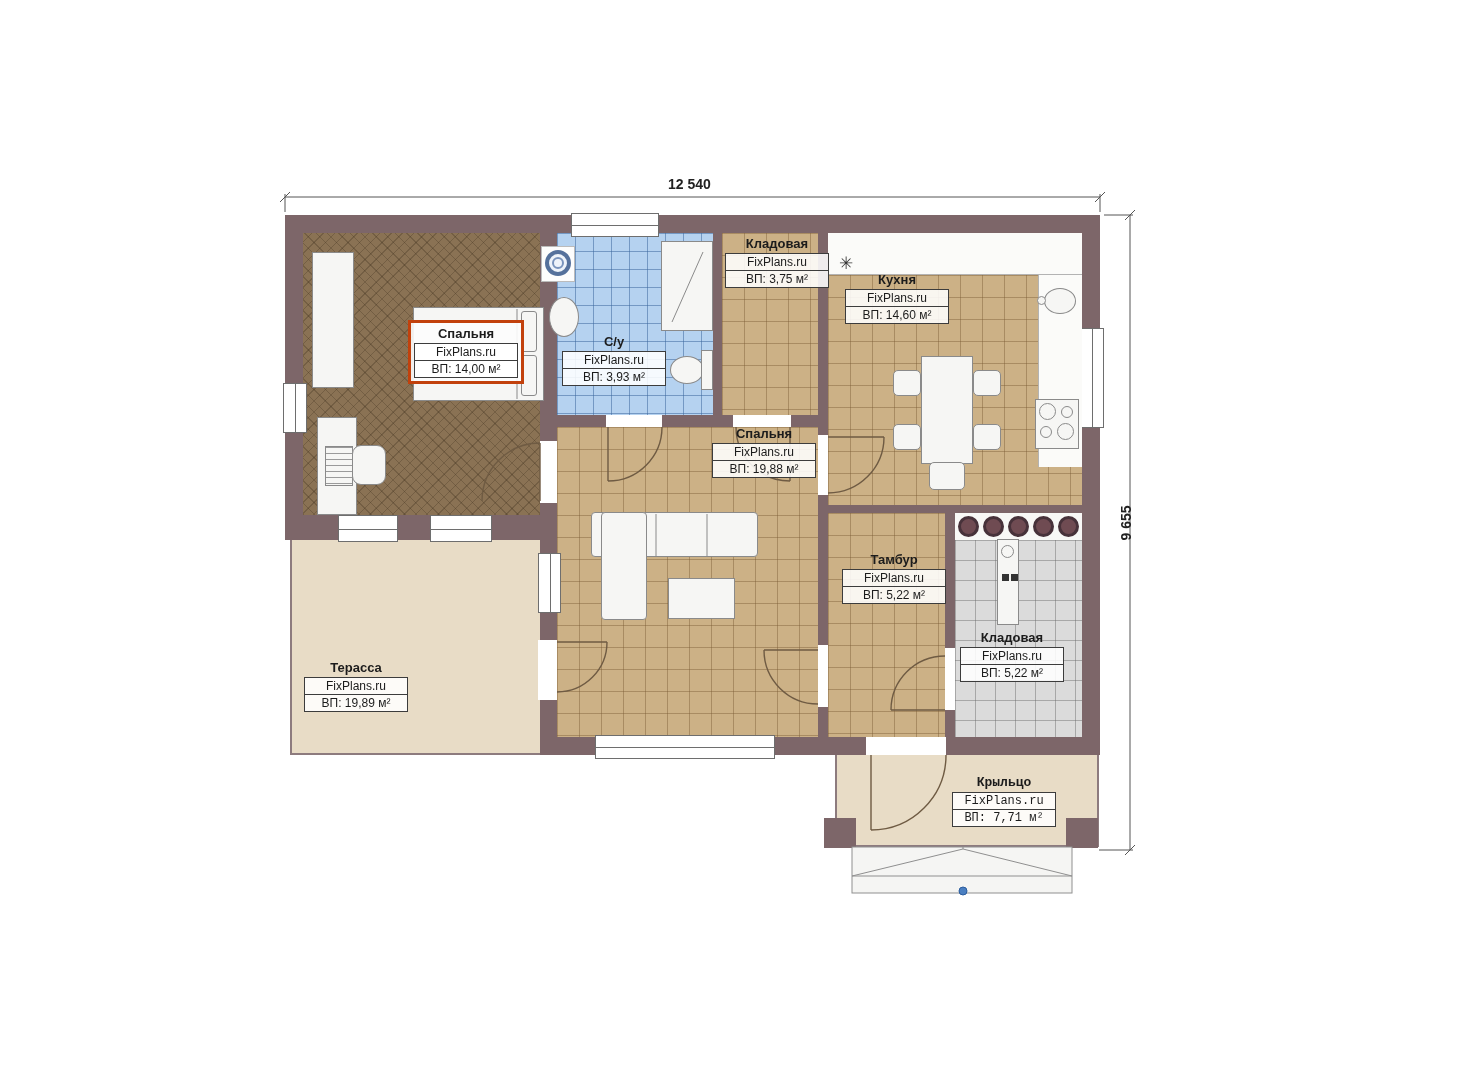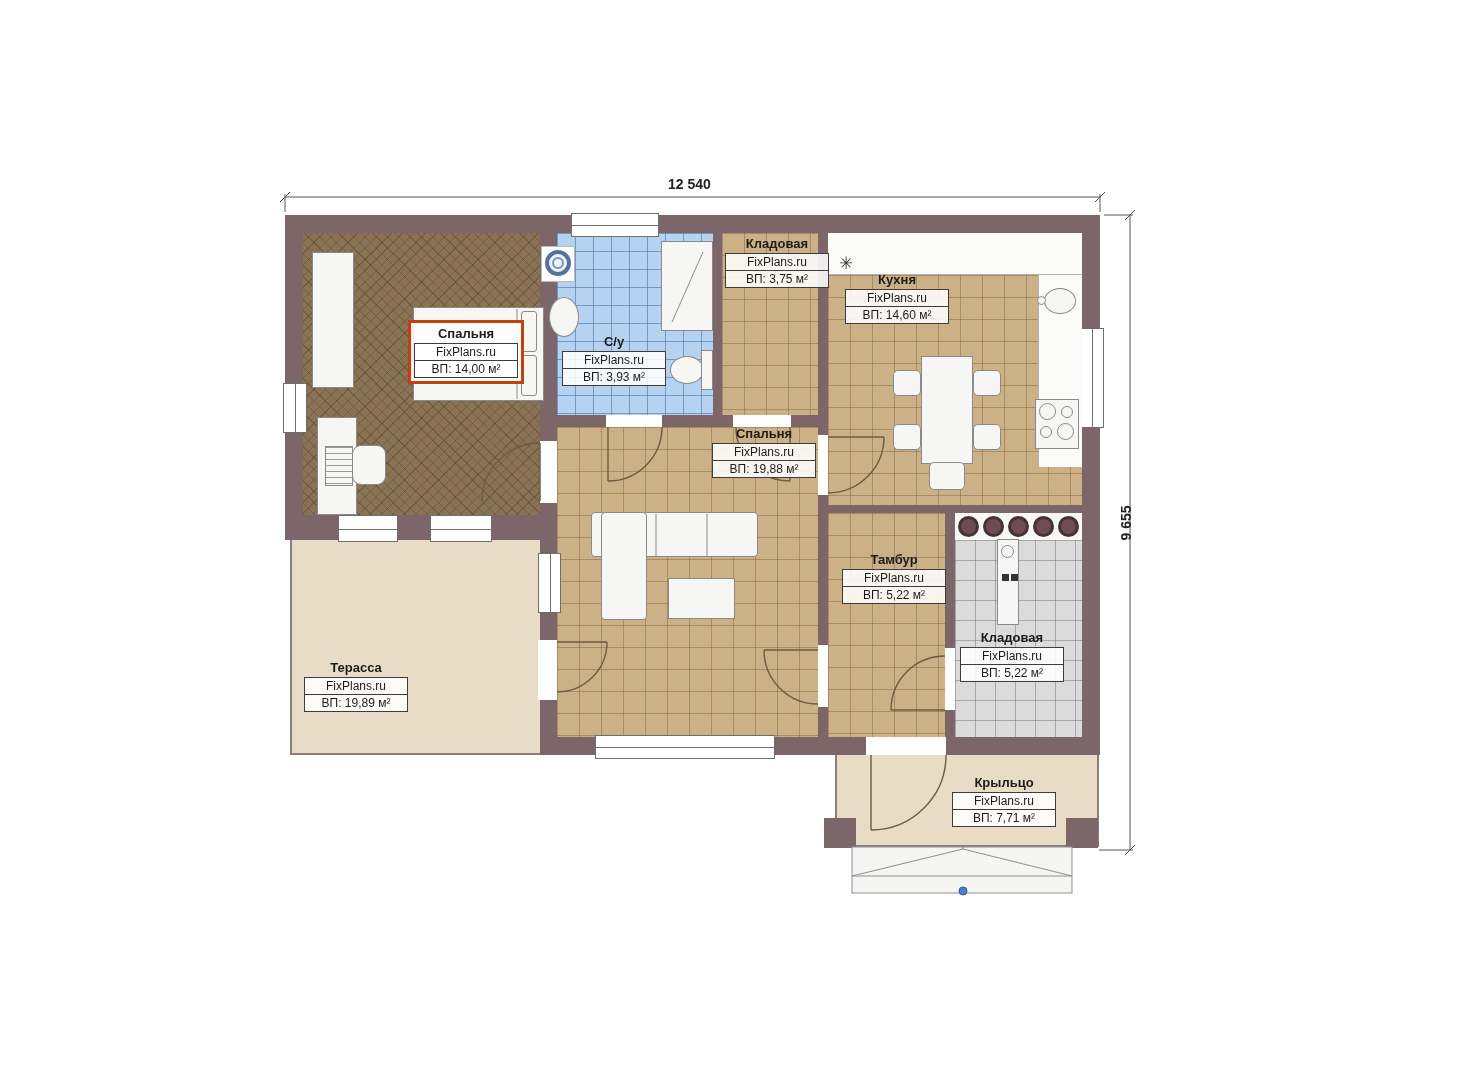--- a/index.html
+++ b/index.html
@@ -234,21 +234,21 @@
       <div class="lbl-row">ВП: 5,22 м²</div>
     </div>
   </div>
   <div class="abs room-label" style="left:304px;top:660px;">
     <div class="lbl-name">Терасса</div>
     <div class="lbl-rows">
       <div class="lbl-row">FixPlans.ru</div>
       <div class="lbl-row">ВП: 19,89 м²</div>
     </div>
   </div>
-  <div class="abs room-label" style="left:952px;top:775px;">
+  <div class="abs room-label" style="left:952px;top:775px;font-family:Liberation Mono, monospace;">
     <div class="lbl-name">Крыльцо</div>
     <div class="lbl-rows">
       <div class="lbl-row">FixPlans.ru</div>
       <div class="lbl-row">ВП: 7,71 м²</div>
     </div>
   </div>
 
 </div>
 
 </body></html>

